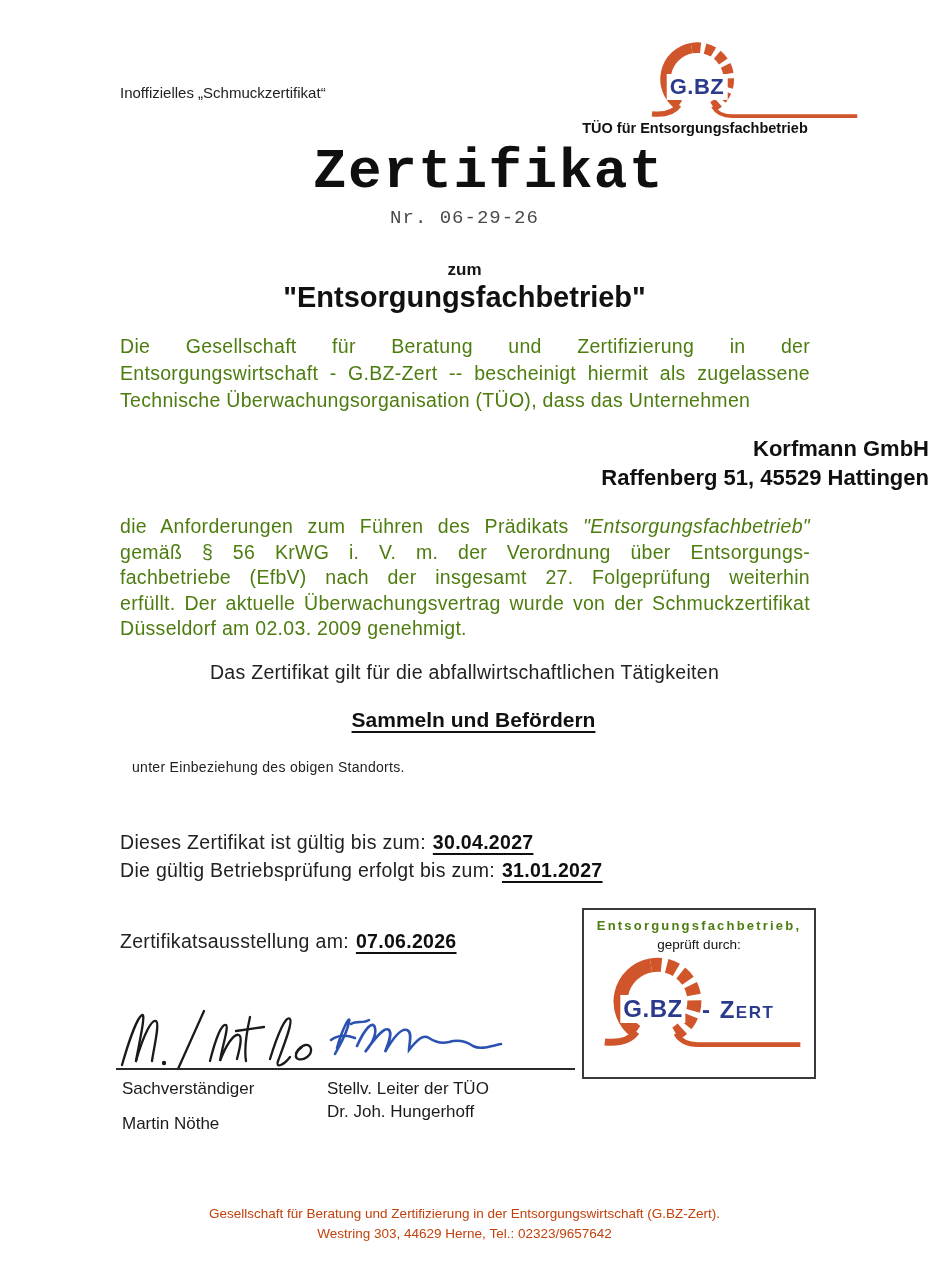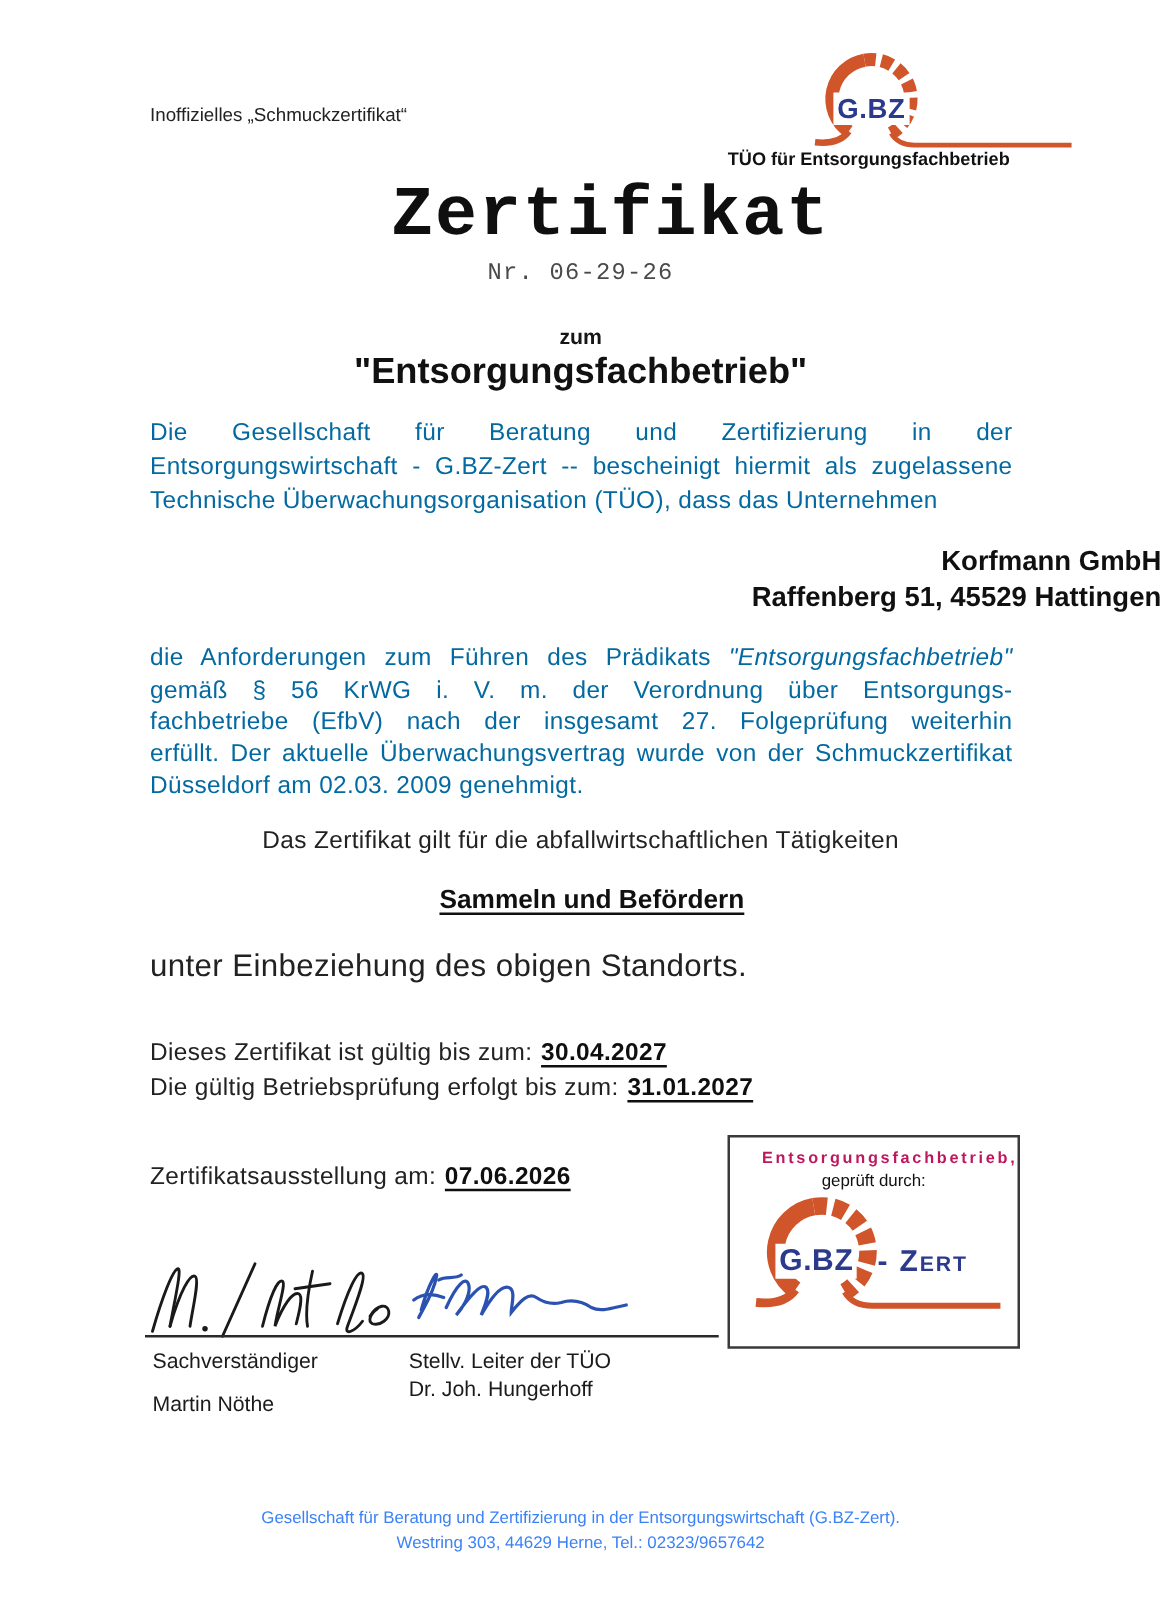--- a/index.html
+++ b/index.html
@@ -19,46 +19,46 @@
   .title{left:24px;top:140px;width:929px;text-align:center;font-family:"Liberation Mono",monospace;
          font-weight:bold;font-size:56px;letter-spacing:1.5px;color:#0f0f0f;}
   .cert-no{left:0;top:207px;width:929px;text-align:center;font-family:"Liberation Mono",monospace;
            font-size:19px;letter-spacing:1px;color:#4a4a4a;}
 
   
   .zum{left:0;top:260px;width:929px;text-align:center;font-size:17px;font-weight:bold;color:#161616;}
   .subject-heading{left:0;top:281px;width:929px;text-align:center;font-size:29px;font-weight:bold;color:#111;margin:0;}
 
   
-  .para{left:120px;width:690px;font-size:19.5px;letter-spacing:.3px;color:#0369a1;}
+  .para{left:120px;width:690px;font-size:19.5px;letter-spacing:.3px;color:#4d7c0f;}
   .p1{top:333px;line-height:27px;}
   .p2{top:514px;line-height:25.5px;}
   .jline{text-align:justify;text-align-last:justify;}
   .jline.last{text-align-last:left;}
   .it{font-style:italic;}
   .lines-host{display:contents;}
 
   .company{left:0;top:434px;width:929px;text-align:right;font-size:22px;font-weight:bold;
            line-height:29px;color:#101010;}
 
   .scope-intro{left:0;top:661px;width:929px;text-align:center;font-size:19.5px;letter-spacing:.3px;color:#222;}
   .activity{left:0;top:708px;width:929px;text-align:center;font-size:21px;font-weight:bold;color:#101010;margin:0;}
   .activity span{text-decoration:underline;text-decoration-thickness:2px;text-underline-offset:4px;margin-left:18px;}
-  .scope-note{left:120px;top:759px;font-size:25px;letter-spacing:.3px;color:#222;}
+  .scope-note{left:132px;top:759px;font-size:14px;letter-spacing:.3px;color:#222;}
 
   
   .vline{left:120px;font-size:19.5px;letter-spacing:.3px;color:#222;}
   .v1{top:831px;} .v2{top:859px;} .v3{top:900px;} .v4{top:930px;}
   .date{font-weight:bold;color:#0f0f0f;margin-left:7px;text-decoration:underline;
         text-decoration-thickness:2px;text-underline-offset:4px;}
 
   
   .badge{left:582px;top:908px;width:230px;height:167px;border:2px solid #3a3a3a;background:#fff;}
-  .badge .b1{position:absolute;left:0;top:8px;width:100%;text-align:right;font-size:13px;
-             font-weight:bold;letter-spacing:2.2px;color:#be185d;}
+  .badge .b1{position:absolute;left:0;top:8px;width:100%;text-align:center;font-size:13px;
+             font-weight:bold;letter-spacing:2.2px;color:#4d7c0f;}
   .badge .b2{position:absolute;left:0;top:27px;width:100%;text-align:center;font-size:13.5px;color:#111;}
   .badge-svg{position:absolute;left:10px;top:39px;}
   .badge-gbz{position:absolute;left:69px;top:85px;transform:translateX(-50%);font-size:24px;font-weight:bold;
              color:#2b3a8c;background:#fff;padding:0 3px;letter-spacing:.5px;}
   .badge-zert{position:absolute;left:118px;top:86px;font-size:24px;font-weight:bold;color:#2b3a8c;
               font-variant:small-caps;letter-spacing:1.5px;}
 
   
   .arc-solid{fill:none;stroke:#d0552a;stroke-linecap:butt;}
   .arc-dash{fill:none;stroke:#d0552a;stroke-linecap:butt;}
@@ -66,21 +66,21 @@
 
   
   .sig-black{left:112px;top:1003px;}
   .sig-blue{left:323px;top:1008px;}
   .sigline{left:116px;top:1068px;width:459px;height:2px;background:#2a2a2a;}
   .role{font-size:17px;color:#1b1b1b;}
   .r1{left:122px;top:1079px;} .r2{left:327px;top:1079px;}
   .n1{left:122px;top:1102px;margin-top:12px;} .n2{left:327px;top:1102px;}
 
   
-  .footer{left:0;top:1204px;width:929px;text-align:center;font-size:13.5px;line-height:20px;color:#3b82f6;}
+  .footer{left:0;top:1204px;width:929px;text-align:center;font-size:13.5px;line-height:20px;color:#c2410c;}
 </style>
 </head>
 <body>
 
 <div class="page">
 
   <div class="abs watermark">Inoffizielles „Schmuckzertifikat“</div>
 
   <div>
     <svg class="abs hlogo-svg" width="218" height="98" viewBox="0 0 290 130">

